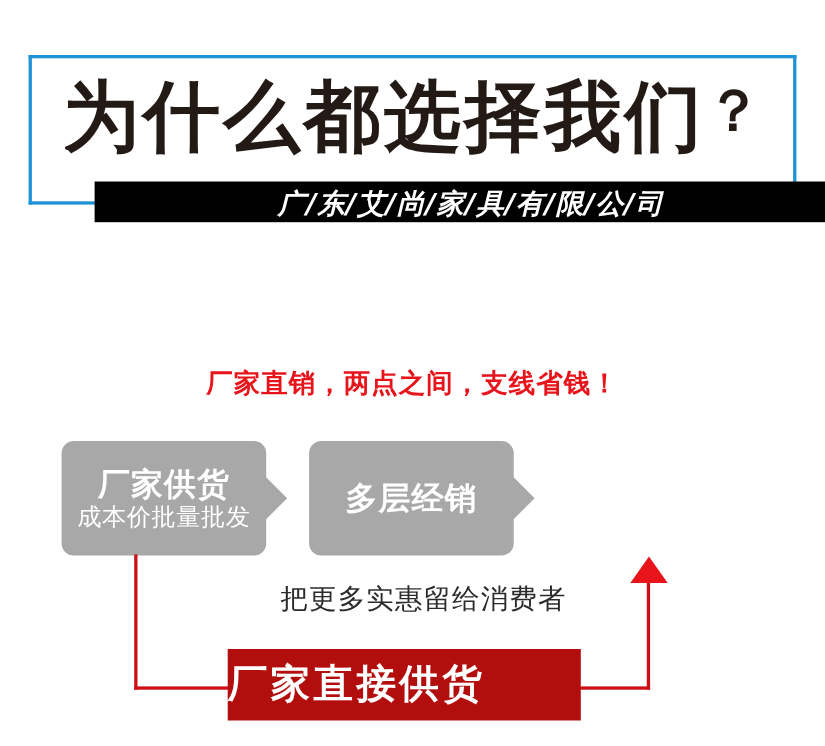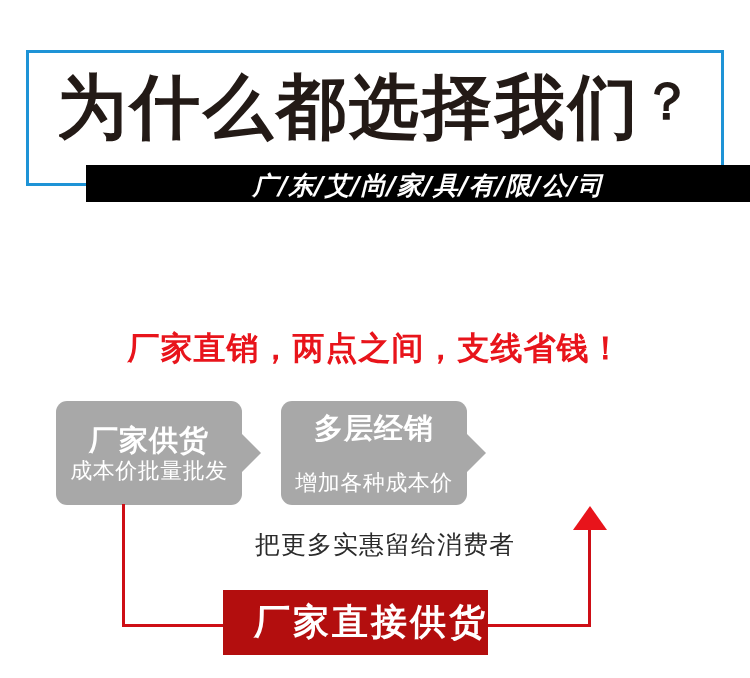--- a/index.html
+++ b/index.html
@@ -94,21 +94,21 @@
     white-space: nowrap;
   }
 
   
   .tagline {
     position: absolute;
     left: 0;
     top: 327px;
     width: 750px;
     text-align: center;
-    font-size: 32px;
+    font-size: 24px;
     line-height: 42px;
     font-weight: bold;
     color: #E8141B;
     letter-spacing: 1px;
     white-space: nowrap;
   }
 
   
   .flow-box {
     position: absolute;
@@ -187,27 +187,26 @@
     letter-spacing: 1px;
     white-space: nowrap;
     margin-left: 10px;
   }
 
   
   .red-banner {
     position: absolute;
     left: 207px;
     top: 590px;
-    width: 265px;
+    width: 321px;
     height: 65px;
     background: #B30E0E;
     display: flex;
     align-items: center;
-    justify-content: flex-end;
-    margin-left: 16px;
+    justify-content: flex-start;
   }
   .red-banner-text {
     color: #ffffff;
     font-size: 36px;
     font-weight: bold;
     letter-spacing: 3px;
     white-space: nowrap;
   }
 </style>
 </head>
@@ -231,21 +230,20 @@
   <div class="tagline">厂家直销，两点之间，支线省钱！</div>
 
   <div id="box1" class="flow-box box-gray">
     <span class="title">厂家供货</span>
     <span class="sub">成本价批量批发</span>
     <span class="tail"></span>
   </div>
 
   <div id="box2" class="flow-box box-gray">
     <span class="title">多层经销</span>
-    <span class="sub">增加各种成本价</span>
     <span class="tail"></span>
   </div>
 
 
   <div class="conn conn-v-left"></div>
   <div class="conn conn-h"></div>
   <div class="conn conn-v-right"></div>
   <div class="conn-arrow"></div>
 
   <div class="consumer-note">把更多实惠留给消费者</div>

